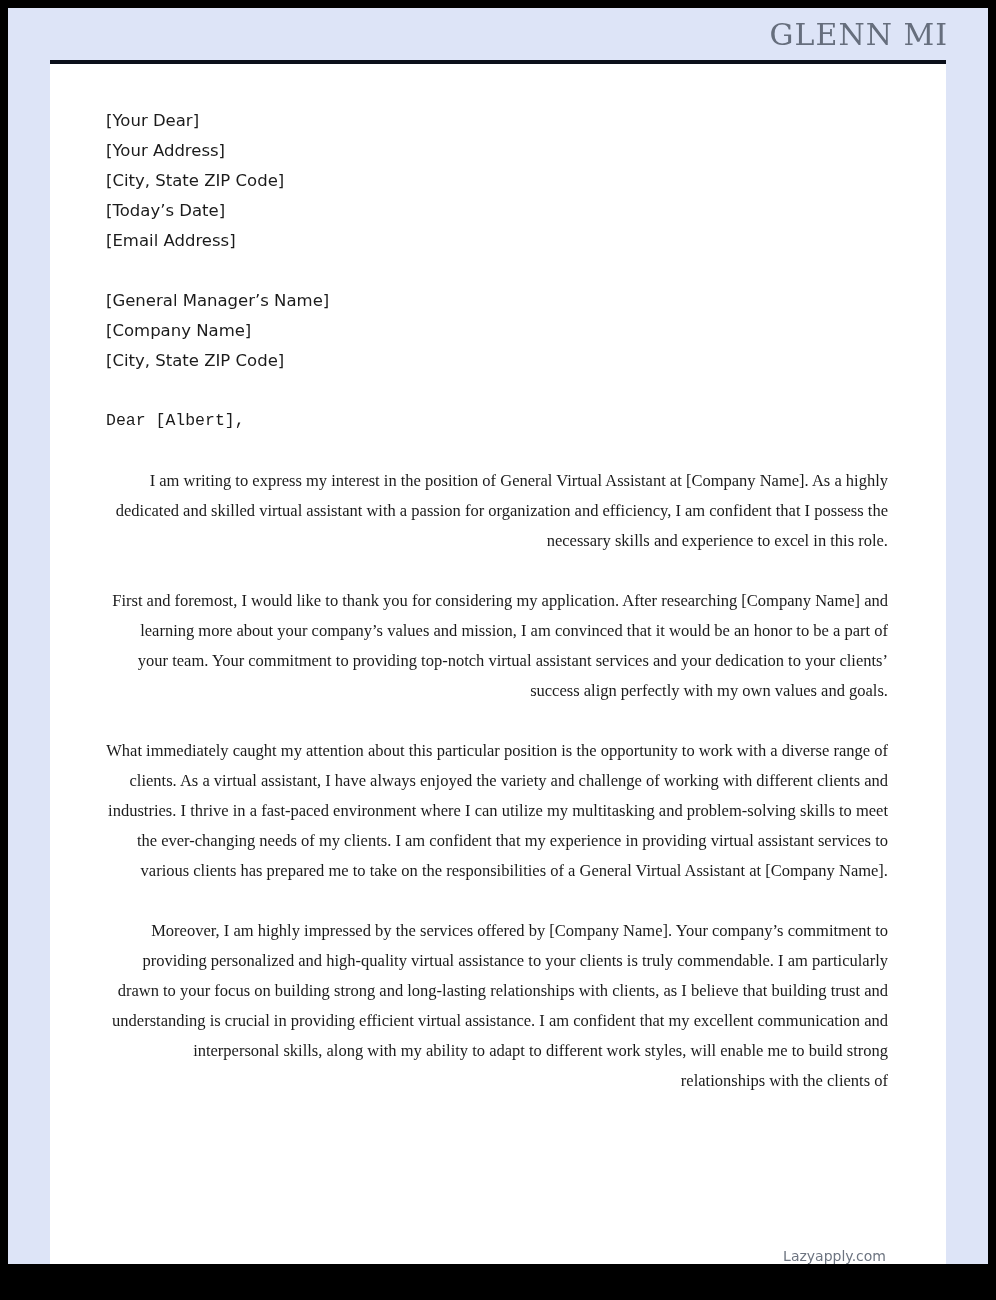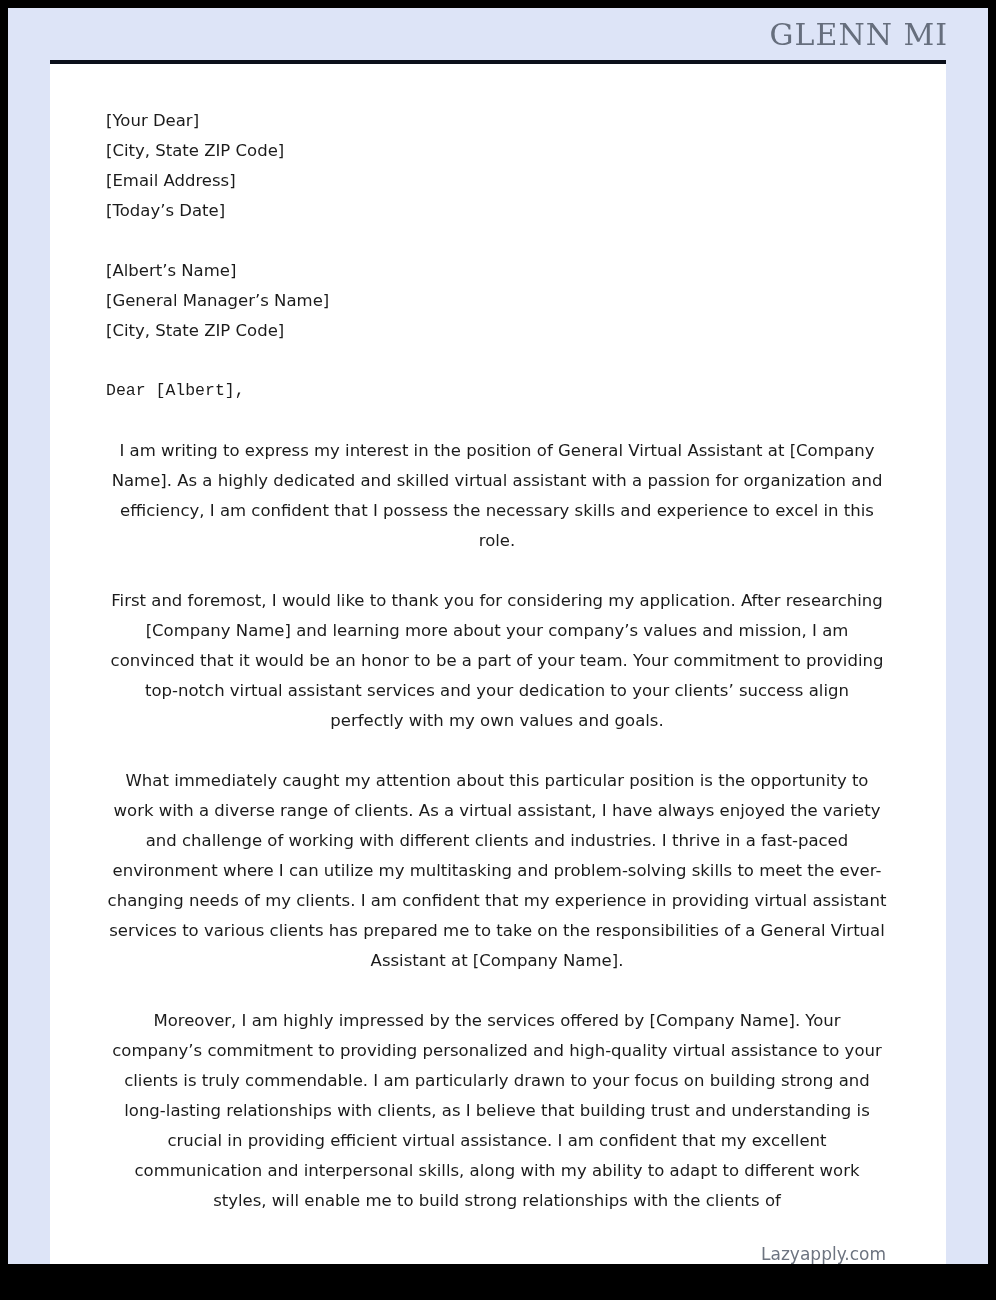--- a/index.html
+++ b/index.html
@@ -66,55 +66,57 @@
   }
   .addr-line {
     white-space: nowrap;
   }
   .salutation {
     margin: 0 0 30px 0;
     font-family: Liberation Mono, monospace;
   }
   .para {
     margin: 0 8px 30px 0;
-    text-align: center;
+    text-align: right;
+    font-family: Liberation Serif, serif;
   }
   .watermark {
     position: absolute;
     right: 56px;
     bottom: 38px;
     font-family: "DejaVu Sans", sans-serif;
-    font-size: 17px;
+    font-size: 14px;
     color: #6d7480;
     background: #ffffff;
     padding: 2px 4px;
   }
 </style>
 </head>
 <body>
 
 <div class="page">
 
   <div class="header-band">
     <div class="header-title">GLENN MI</div>
   </div>
 
   <div class="letter-sheet">
     <div class="letter-body">
 
       <div class="addr-block">
         <div class="addr-line">[Your Dear]</div>
+        <div class="addr-line">[Your Address]</div>
         <div class="addr-line">[City, State ZIP Code]</div>
+        <div class="addr-line">[Today’s Date]</div>
         <div class="addr-line">[Email Address]</div>
-        <div class="addr-line">[Today’s Date]</div>
       </div>
 
       <div class="addr-block">
-        <div class="addr-line">[Albert’s Name]</div>
         <div class="addr-line">[General Manager’s Name]</div>
+        <div class="addr-line">[Company Name]</div>
         <div class="addr-line">[City, State ZIP Code]</div>
       </div>
 
       <div class="salutation">Dear [Albert],</div>
 
       <p class="para">I am writing to express my interest in the position of General Virtual Assistant at [Company Name]. As a highly dedicated and skilled virtual assistant with a passion for organization and efficiency, I am confident that I possess the necessary skills and experience to excel in this role.</p>
       <p class="para">First and foremost, I would like to thank you for considering my application. After researching [Company Name] and learning more about your company’s values and mission, I am convinced that it would be an honor to be a part of your team. Your commitment to providing top-notch virtual assistant services and your dedication to your clients’ success align perfectly with my own values and goals.</p>
       <p class="para">What immediately caught my attention about this particular position is the opportunity to work with a diverse range of clients. As a virtual assistant, I have always enjoyed the variety and challenge of working with different clients and industries. I thrive in a fast-paced environment where I can utilize my multitasking and problem-solving skills to meet the ever-changing needs of my clients. I am confident that my experience in providing virtual assistant services to various clients has prepared me to take on the responsibilities of a General Virtual Assistant at [Company Name].</p>
       <p class="para">Moreover, I am highly impressed by the services offered by [Company Name]. Your company’s commitment to providing personalized and high-quality virtual assistance to your clients is truly commendable. I am particularly drawn to your focus on building strong and long-lasting relationships with clients, as I believe that building trust and understanding is crucial in providing efficient virtual assistance. I am confident that my excellent communication and interpersonal skills, along with my ability to adapt to different work styles, will enable me to build strong relationships with the clients of</p>
 

